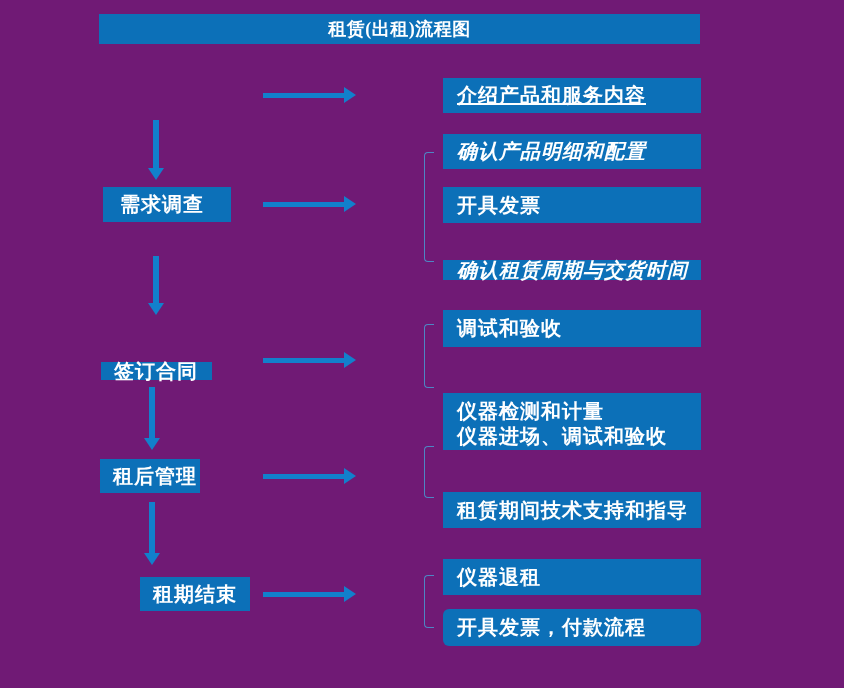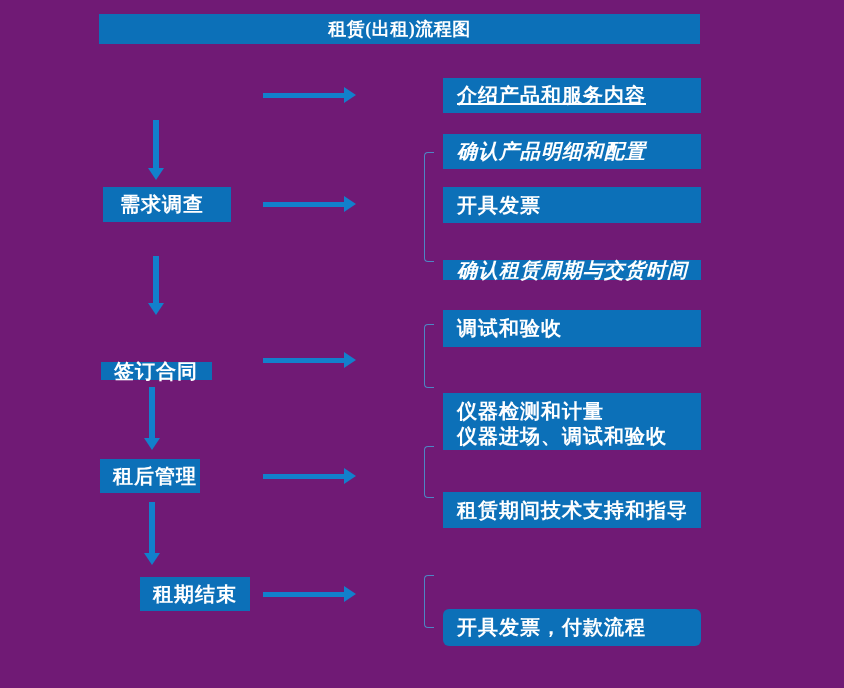--- a/index.html
+++ b/index.html
@@ -161,17 +161,20 @@
   </div>
   <div class="bluebox detail-box d3b">
     <span>仪器检测和计量</span>
   </div>
   <div class="bluebox detail-box d4a">
     <span>仪器进场、调试和验收</span>
   </div>
   <div class="bluebox detail-box d4b">
     <span>租赁期间技术支持和指导</span>
   </div>
+  <div class="bluebox detail-box d5a">
+    <span>仪器退租</span>
+  </div>
   <div class="bluebox detail-box d5b">
     <span>开具发票，付款流程</span>
   </div>
 
 </div>
 
 </body></html>

